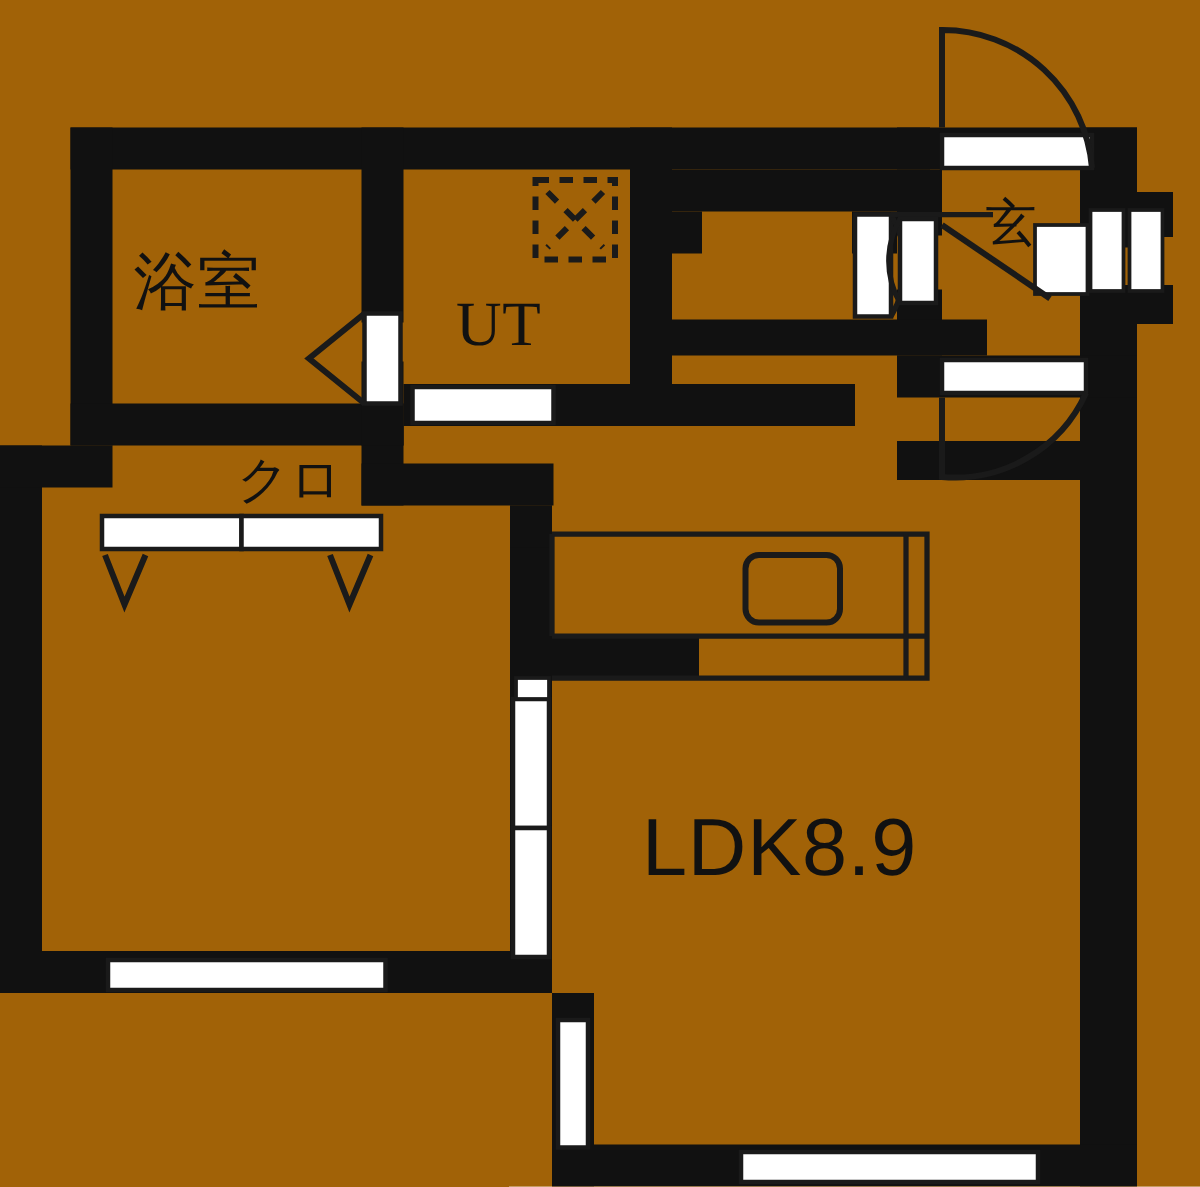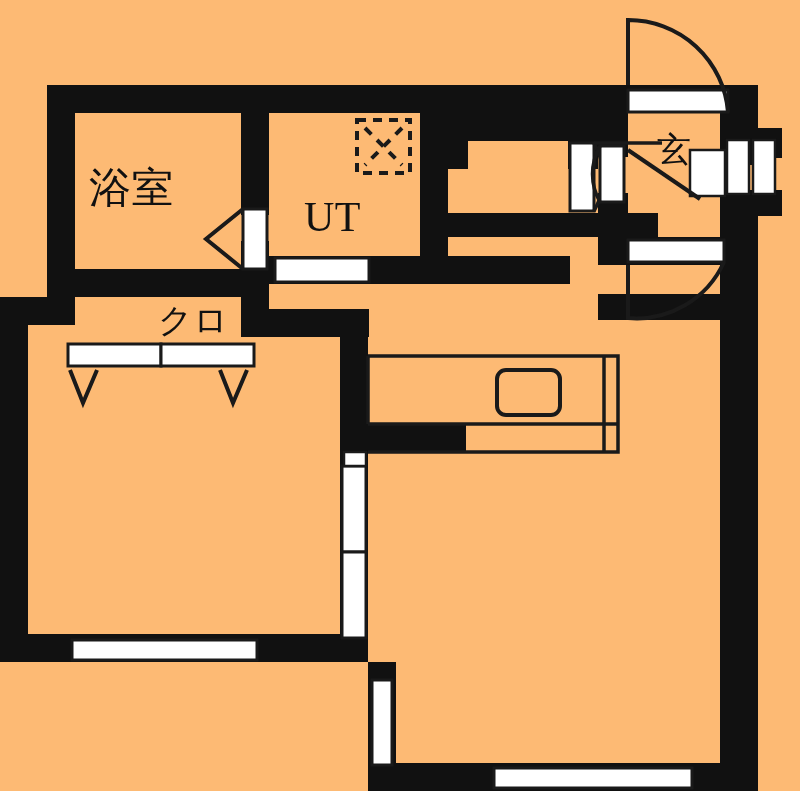--- a/index.html
+++ b/index.html
@@ -10,21 +10,21 @@
   body {
     width: 800px;
     height: 791px;
     font-family: "Liberation Sans", sans-serif;
     overflow: hidden;
   }
   #floorplan {
     position: relative;
     width: 800px;
     height: 791px;
-    background: #fdba74;
+    background: #a16207;
   }
   #floorplan svg {
     position: absolute;
     top: 0;
     left: 0;
   }
   .room-label {
     position: absolute;
     font-family: "Liberation Sans", sans-serif;
     color: #111111;
@@ -199,14 +199,15 @@
   <div class="room-label lbl-bath">浴室</div>
 
   <div class="room-label lbl-ut">UT</div>
 
 
   <div class="room-label lbl-genkan">玄</div>
 
   <div class="room-label lbl-closet">クロ</div>
 
 
+  <div class="room-label lbl-ldk">LDK8.9</div>
 
 </div>
 
 </body></html>

